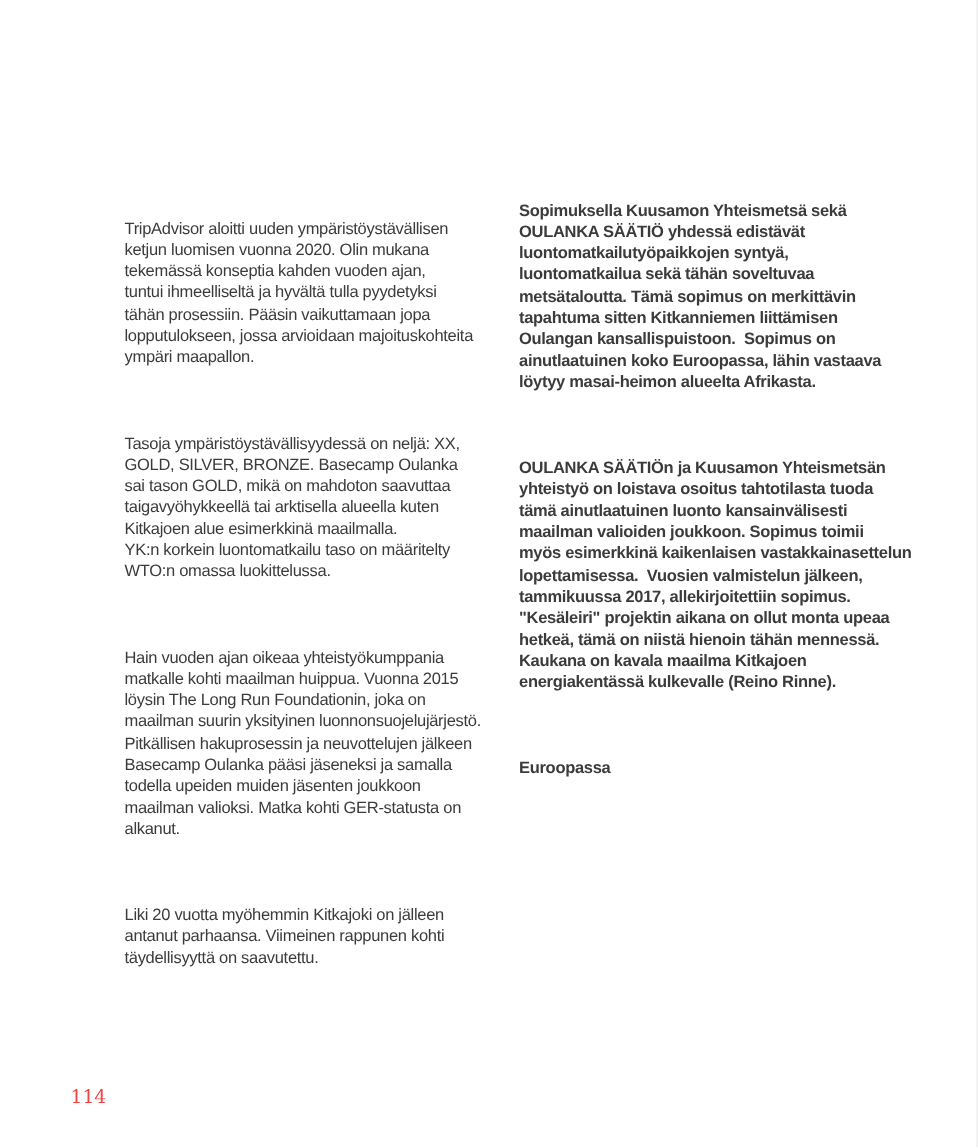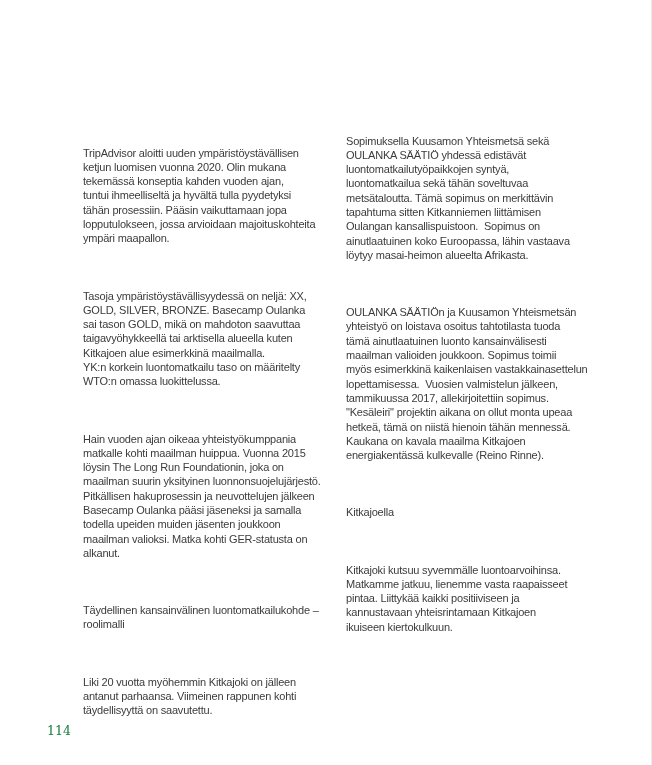--- a/index.html
+++ b/index.html
@@ -31,28 +31,29 @@
   }
   .column-left {
     left: 83px;
     top: 117px;
     width: 252px;
   }
   .column-right {
     left: 346px;
     top: 105px;
     width: 260px;
+    font-weight: bold;
   }
   .page-number {
     position: absolute;
     left: 47px;
     top: 723px;
     font-family: "DejaVu Serif", serif;
     font-size: 12.5px;
-    color: #15803d;
+    color: #ef4444;
   }
 </style>
 </head>
 <body>
 
 <div class="page">
 
   <div class="column column-left">
     <p>TripAdvisor aloitti uuden ympäristöystävällisen
 ketjun luomisen vuonna 2020. Olin mukana
@@ -70,22 +71,20 @@
 WTO:n omassa luokittelussa.</p>
     <p>Hain vuoden ajan oikeaa yhteistyökumppania
 matkalle kohti maailman huippua. Vuonna 2015
 löysin The Long Run Foundationin, joka on
 maailman suurin yksityinen luonnonsuojelujärjestö.
 Pitkällisen hakuprosessin ja neuvottelujen jälkeen
 Basecamp Oulanka pääsi jäseneksi ja samalla
 todella upeiden muiden jäsenten joukkoon
 maailman valioksi. Matka kohti GER-statusta on
 alkanut.</p>
-    <p>Täydellinen kansainvälinen luontomatkailukohde –
-roolimalli</p>
     <p>Liki 20 vuotta myöhemmin Kitkajoki on jälleen
 antanut parhaansa. Viimeinen rappunen kohti
 täydellisyyttä on saavutettu.</p>
     
   </div>
 
   <div class="column column-right">
     <p>Sopimuksella Kuusamon Yhteismetsä sekä
 OULANKA SÄÄTIÖ yhdessä edistävät
 luontomatkailutyöpaikkojen syntyä,
@@ -99,23 +98,18 @@
 yhteistyö on loistava osoitus tahtotilasta tuoda
 tämä ainutlaatuinen luonto kansainvälisesti
 maailman valioiden joukkoon. Sopimus toimii
 myös esimerkkinä kaikenlaisen vastakkainasettelun
 lopettamisessa.  Vuosien valmistelun jälkeen,
 tammikuussa 2017, allekirjoitettiin sopimus.
 "Kesäleiri" projektin aikana on ollut monta upeaa
 hetkeä, tämä on niistä hienoin tähän mennessä.
 Kaukana on kavala maailma Kitkajoen
 energiakentässä kulkevalle (Reino Rinne).</p>
-    <p>Kitkajoella</p>
-    <p>Kitkajoki kutsuu syvemmälle luontoarvoihinsa.
-Matkamme jatkuu, lienemme vasta raapaisseet
-pintaa. Liittykää kaikki positiiviseen ja
-kannustavaan yhteisrintamaan Kitkajoen
-ikuiseen kiertokulkuun.</p>
+    <p>Euroopassa</p>
   </div>
 
   <div class="page-number">114</div>
 
 </div>
 
 </body></html>

